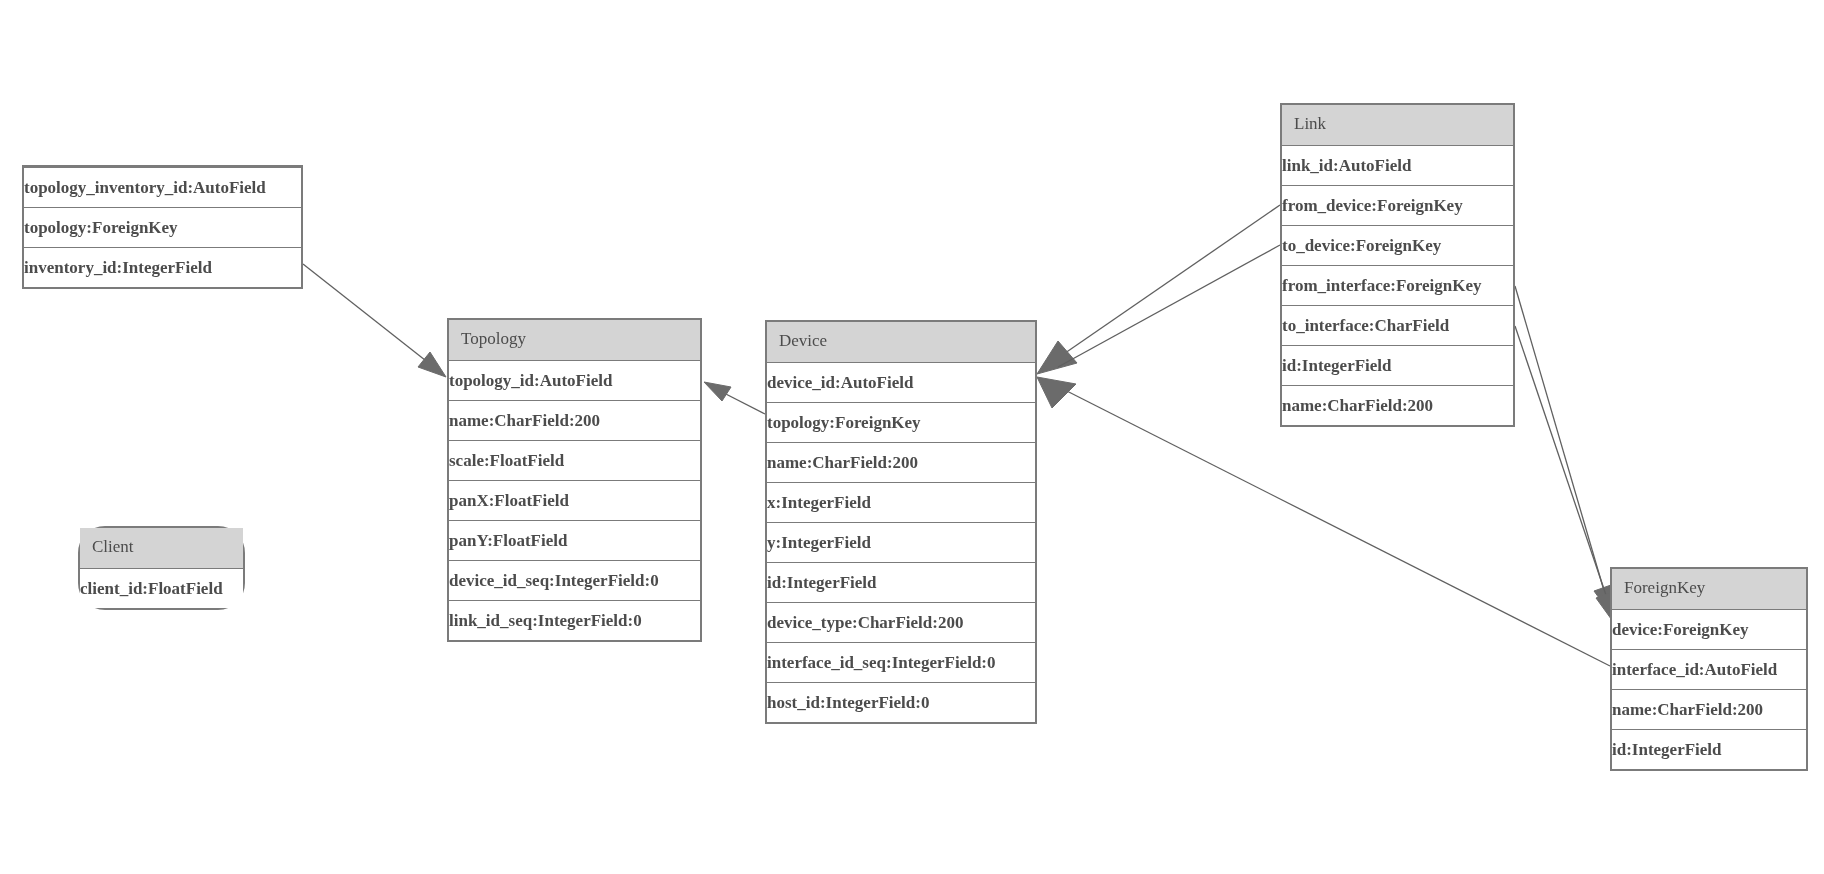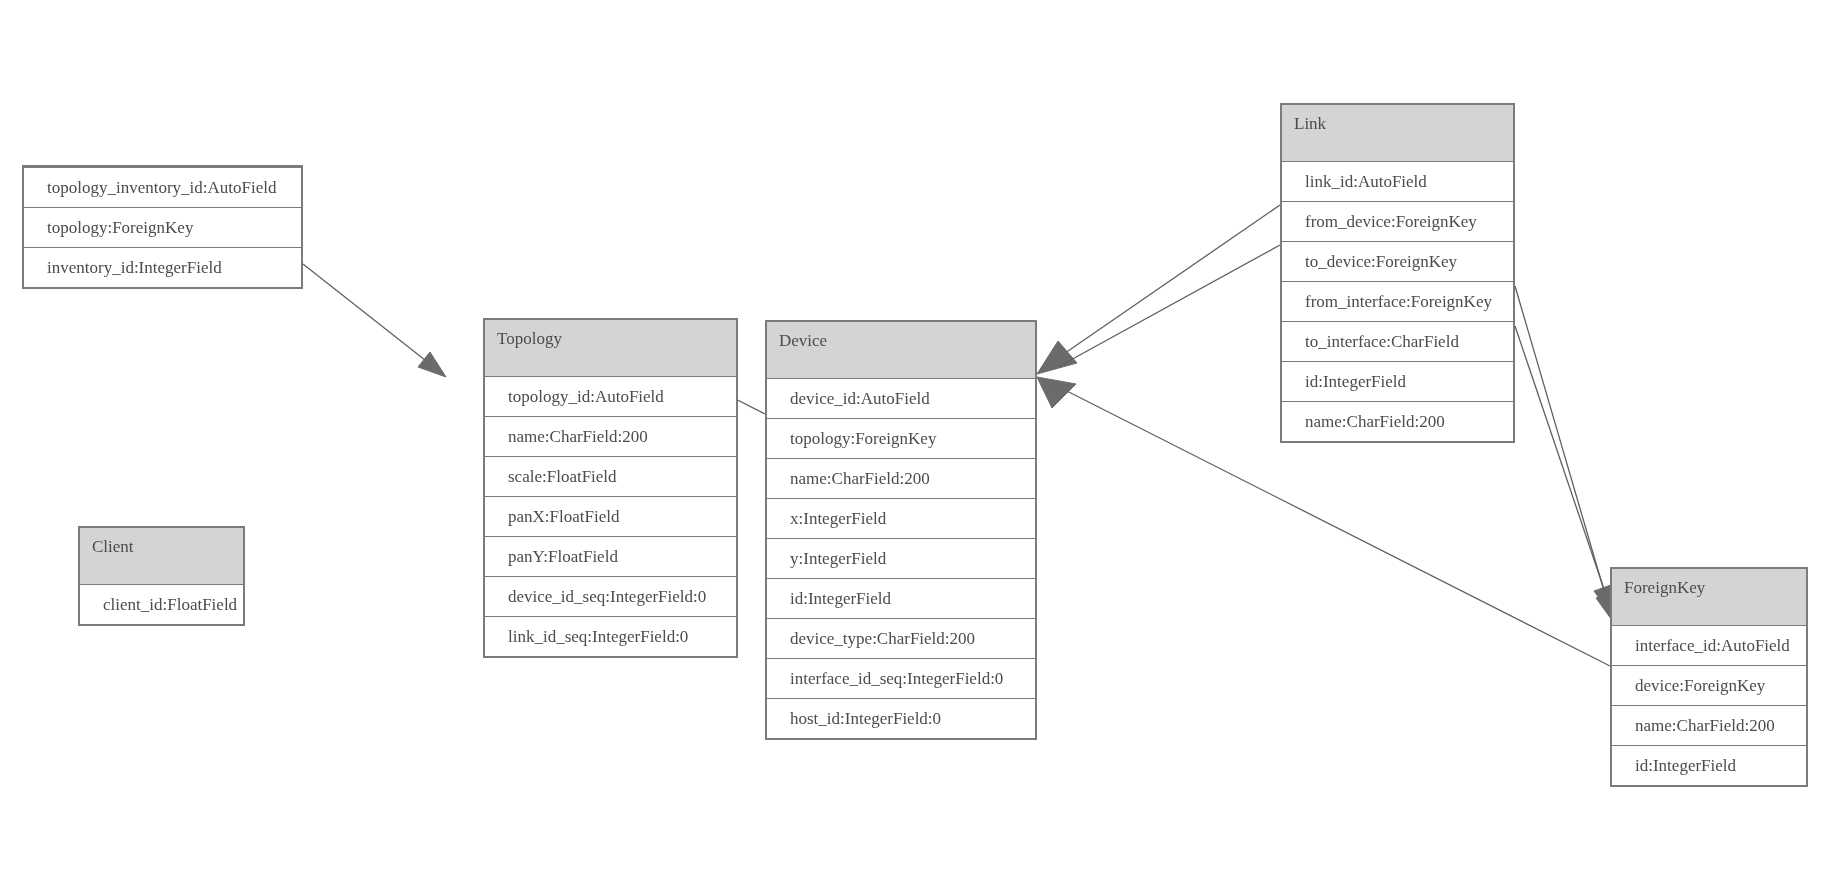--- a/index.html
+++ b/index.html
@@ -28,36 +28,37 @@
     position: absolute;
     box-sizing: border-box;
     border: 2px solid #7b7b7b;
     background: #ffffff;
     color: #4c4c4c;
     font-size: 17px;
     z-index: 2;
   }
   .entity-header {
     box-sizing: border-box;
-    height: 56px;
+    height: 40px;
     line-height: 38px;
     padding-left: 12px;
     background: #d4d4d4;
     white-space: nowrap;
     overflow: hidden;
   }
   .erow {
     box-sizing: border-box;
     height: 40px;
     line-height: 39px;
-    padding-left: 23px;
+    padding-left: 0;
     border-top: 1px solid #7b7b7b;
     background: #ffffff;
     white-space: nowrap;
     overflow: hidden;
+    font-weight: bold;
   }
   .edge-line {
     stroke: #606060;
     stroke-width: 1.3;
     fill: none;
   }
   .arrowhead {
     fill: #6b6b6b;
     stroke: #6b6b6b;
   }
@@ -105,34 +106,34 @@
   </svg>
 
   <div class="entity" style="left:22px; top:165px; width:281px;">
     <div>
         <div class="erow">topology_inventory_id:AutoField</div>
         <div class="erow">topology:ForeignKey</div>
         <div class="erow">inventory_id:IntegerField</div>
       </div>
   </div>
 
-  <div class="entity" style="left:447px; top:318px; width:255px;margin-left:36px;">
+  <div class="entity" style="left:447px; top:318px; width:255px;">
     <div class="entity-header">Topology</div>
     <div>
         <div class="erow">topology_id:AutoField</div>
         <div class="erow">name:CharField:200</div>
         <div class="erow">scale:FloatField</div>
         <div class="erow">panX:FloatField</div>
         <div class="erow">panY:FloatField</div>
         <div class="erow">device_id_seq:IntegerField:0</div>
         <div class="erow">link_id_seq:IntegerField:0</div>
       </div>
   </div>
 
-  <div class="entity" style="left:78px; top:526px; width:167px;">
+  <div class="entity" style="left:78px; top:526px; width:167px;border-radius:27px;">
     <div class="entity-header">Client</div>
     <div>
         <div class="erow">client_id:FloatField</div>
       </div>
   </div>
 
   <div class="entity" style="left:765px; top:320px; width:272px;">
     <div class="entity-header">Device</div>
     <div>
         <div class="erow">device_id:AutoField</div>
@@ -156,20 +157,20 @@
         <div class="erow">from_interface:ForeignKey</div>
         <div class="erow">to_interface:CharField</div>
         <div class="erow">id:IntegerField</div>
         <div class="erow">name:CharField:200</div>
       </div>
   </div>
 
   <div class="entity" style="left:1610px; top:567px; width:198px;">
     <div class="entity-header">ForeignKey</div>
     <div>
+        <div class="erow">device:ForeignKey</div>
         <div class="erow">interface_id:AutoField</div>
-        <div class="erow">device:ForeignKey</div>
         <div class="erow">name:CharField:200</div>
         <div class="erow">id:IntegerField</div>
       </div>
   </div>
 
 </div>
 
 </body></html>

